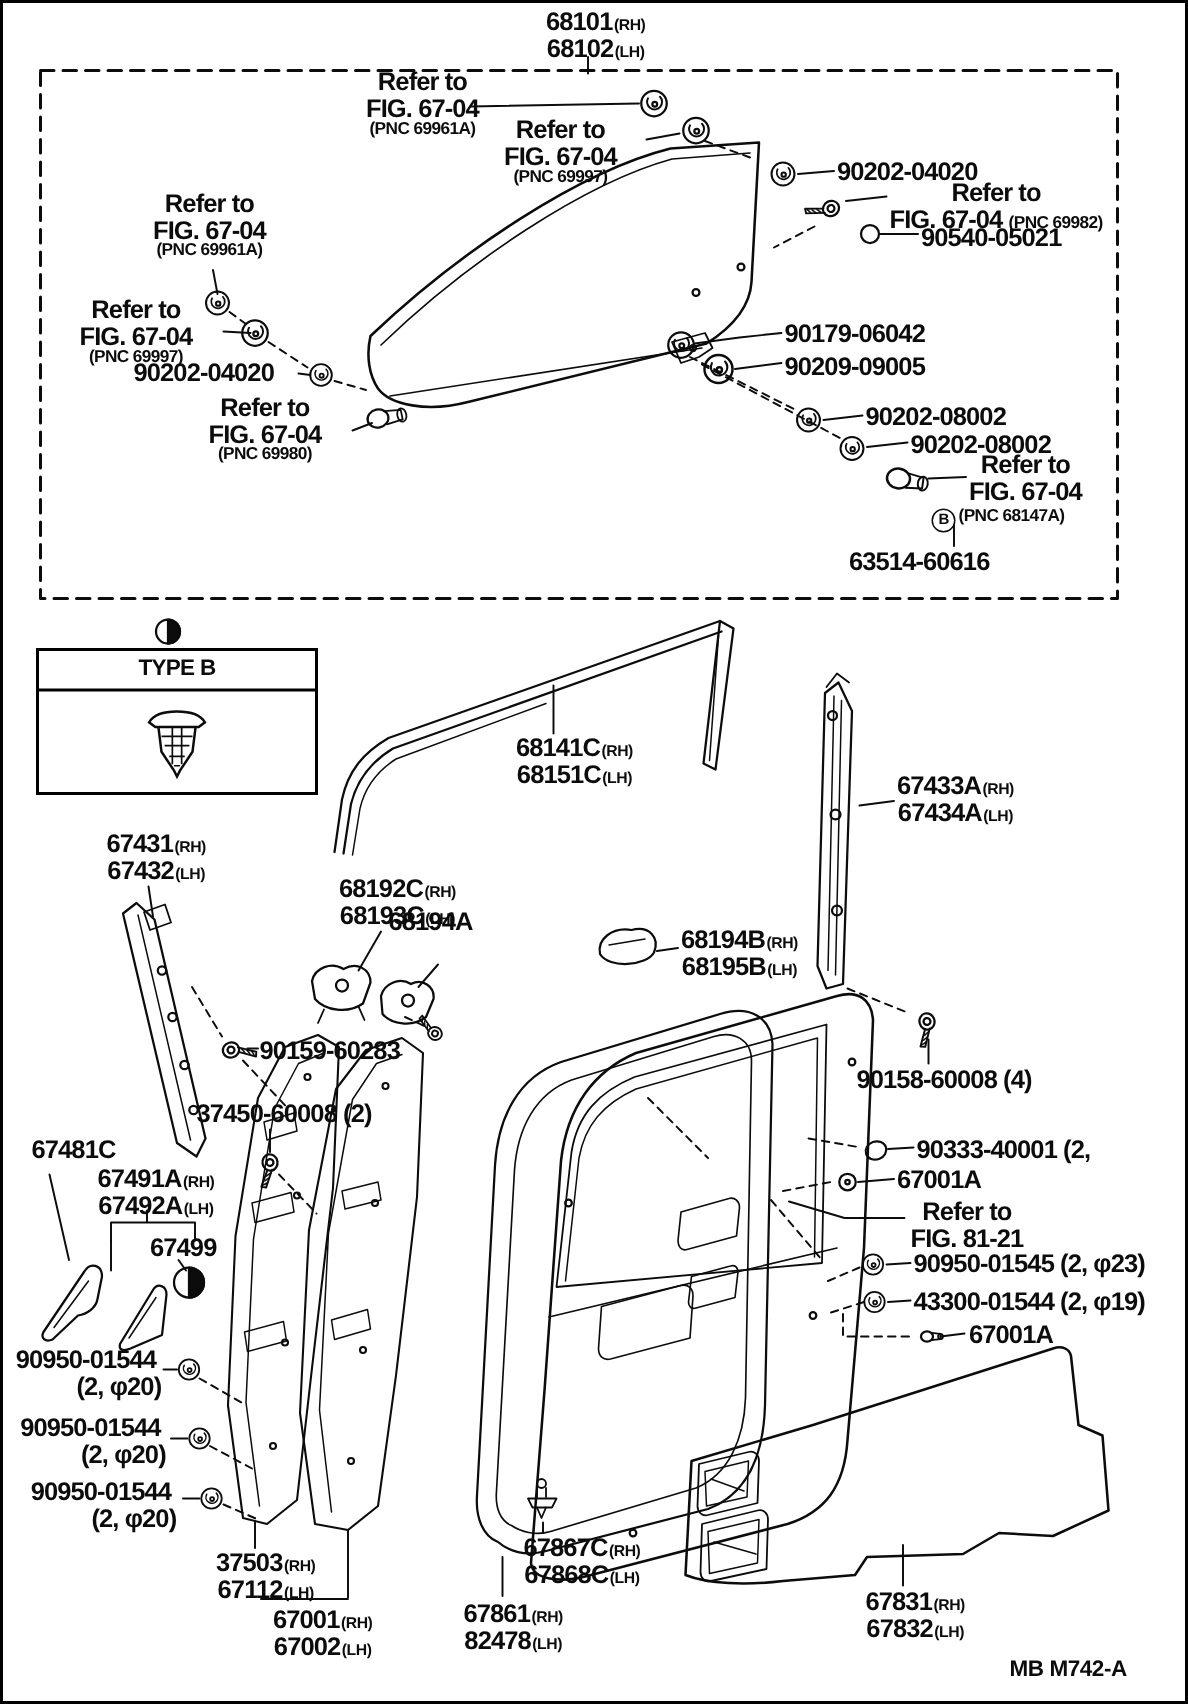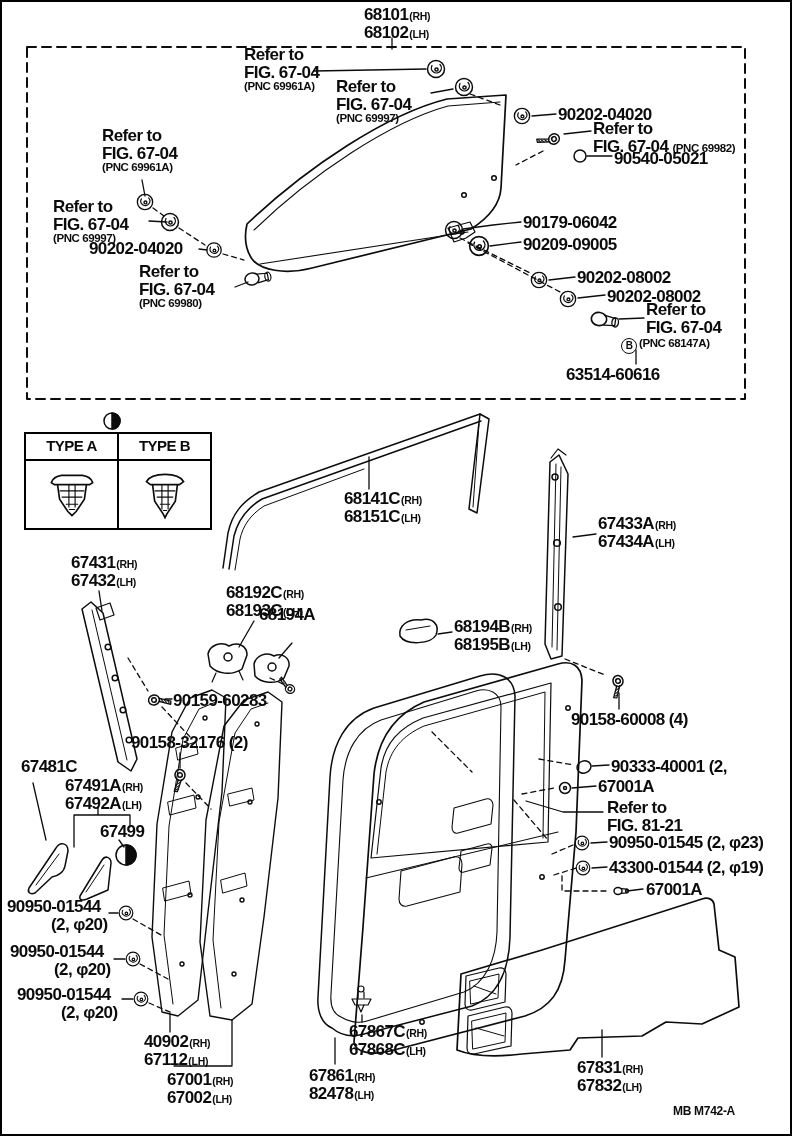--- a/index.html
+++ b/index.html
@@ -1,33 +1,33 @@
 <!DOCTYPE html>
 <html><head>
 <meta charset="utf-8">
 <style>
   html,body{margin:0;padding:0;background:#e8e8e8;}
   .page{position:relative;width:792px;height:1136px;background:#fff;border:2px solid #000;
         box-sizing:border-box;overflow:hidden;font-family:"Liberation Sans",sans-serif;color:#0c0c0c;}
   svg.art{position:absolute;left:0;top:0;}
   .lbl{position:absolute;font-weight:700;font-size:17px;line-height:1.04;letter-spacing:-0.6px;
        white-space:nowrap;color:#0c0c0c;}
-  .lbl div{line-height:1.04;}
+  .lbl div{line-height:1.04;text-align:center;}
   .sm{font-size:10.5px;letter-spacing:-0.3px;margin-left:1px;}
   .pnc{font-size:11.5px;letter-spacing:-0.4px;}
   .badge{display:inline-block;width:14px;height:14px;border:1.7px solid #0c0c0c;border-radius:50%;
          font-size:10px;line-height:14px;text-align:center;vertical-align:-2px;margin-right:2px;}
   .typebox{position:absolute;left:22px;top:430px;width:188px;height:98px;border:2px solid #000;
            box-sizing:border-box;display:flex;}
   .typecol{flex:1;display:flex;flex-direction:column;}
   .typecol.first{border-right:2px solid #000;}
   .typehead{height:25px;border-bottom:2px solid #000;text-align:center;font-weight:700;
             font-size:15px;line-height:24px;letter-spacing:-0.5px;}
   .typeglyph{flex:1;display:flex;align-items:center;justify-content:center;}
-  .footer{position:absolute;left:671px;top:1102px;font-weight:700;font-size:12px;letter-spacing:-0.3px;}
+  .footer{position:absolute;left:671px;top:1102px;font-weight:700;font-size:15px;letter-spacing:-0.3px;}
 </style>
 </head>
 <body>
 
 <div class="page">
 
 <svg class="art" width="792" height="1136" viewBox="0 0 792 1136" fill="none" stroke="#0c0c0c" stroke-width="1.5" stroke-linecap="round" stroke-linejoin="round">
   <defs>
     <g id="grommet">
       <circle r="8.5"></circle>
@@ -348,31 +348,20 @@
 </div>
 <div class="lbl" style="left:619px;top:331px">
   <span class="badge">B</span><span class="pnc">(PNC 68147A)</span>
 </div>
 
 <div class="lbl" style="left:564px;top:364px">
   <span>63514-60616</span>
 </div>
 
 <div class="typebox">
-  <div class="typecol first">
-    <div class="typehead">TYPE A</div>
-    <div class="typeglyph">
-      <svg width="62" height="56" viewBox="0 0 60 52" fill="none" stroke="#0c0c0c" stroke-width="1.6">
-        <path d="M 10,14 Q 12,8 20,7 L 40,7 Q 48,8 50,14 L 47,16 L 13,16 Z"></path>
-        <path d="M 16,16 L 18,30 L 26,42 L 30,46 L 34,42 L 42,30 L 44,16"></path>
-        <path d="M 18,22 L 42,22 M 20,28 L 40,28 M 24,35 L 36,35 M 27,40 L 33,40" stroke-width="1.1"></path>
-        <path d="M 27,16 L 27,38 M 33,16 L 33,38" stroke-width="1.1"></path>
-      </svg>
-    </div>
-  </div>
   <div class="typecol">
     <div class="typehead">TYPE B</div>
     <div class="typeglyph">
       <svg width="62" height="56" viewBox="0 0 60 52" fill="none" stroke="#0c0c0c" stroke-width="1.6">
         <path d="M 12,13 Q 16,6 30,6 Q 44,6 48,13 L 44,16 L 16,16 Z"></path>
         <path d="M 18,16 L 20,32 L 28,44 L 30,48 L 32,44 L 40,32 L 42,16"></path>
         <path d="M 20,22 L 40,22 M 22,28 L 38,28 M 25,35 L 35,35 M 28,41 L 32,41" stroke-width="1.1"></path>
         <path d="M 27,16 L 27,40 M 33,16 L 33,40" stroke-width="1.1"></path>
       </svg>
     </div>
@@ -406,21 +395,21 @@
 <div class="lbl" style="left:452px;top:616px">
   <div><span>68194B</span><span class="sm">(RH)</span></div>
   <div><span>68195B</span><span class="sm">(LH)</span></div>
 </div>
 
 <div class="lbl" style="left:171px;top:690px">
   <span>90159-60283</span>
 </div>
 
 <div class="lbl" style="left:129px;top:732px">
-  <span>90158-32176 (2)</span>
+  <span>37450-60008 (2)</span>
 </div>
 
 <div class="lbl" style="left:569px;top:709px">
   <span>90158-60008 (4)</span>
 </div>
 
 <div class="lbl" style="left:609px;top:756px">
   <span>90333-40001 (2,</span>
 </div>
 
@@ -467,25 +456,25 @@
   <div><span>90950-01544</span></div>
   <div style="margin-left:44px"><span>(2, φ20)</span></div>
 </div>
 
 <div class="lbl" style="left:15px;top:984px">
   <div><span>90950-01544</span></div>
   <div style="margin-left:44px"><span>(2, φ20)</span></div>
 </div>
 
 <div class="lbl" style="left:142px;top:1031px">
-  <div><span>40902</span><span class="sm">(RH)</span></div>
+  <div><span>37503</span><span class="sm">(RH)</span></div>
   <div><span>67112</span><span class="sm">(LH)</span></div>
 </div>
 
-<div class="lbl" style="left:165px;top:1069px">
+<div class="lbl" style="left:180px;top:1069px">
   <div><span>67001</span><span class="sm">(RH)</span></div>
   <div><span>67002</span><span class="sm">(LH)</span></div>
 </div>
 
 <div class="lbl" style="left:307px;top:1065px">
   <div><span>67861</span><span class="sm">(RH)</span></div>
   <div><span>82478</span><span class="sm">(LH)</span></div>
 </div>
 
 <div class="lbl" style="left:347px;top:1021px">

